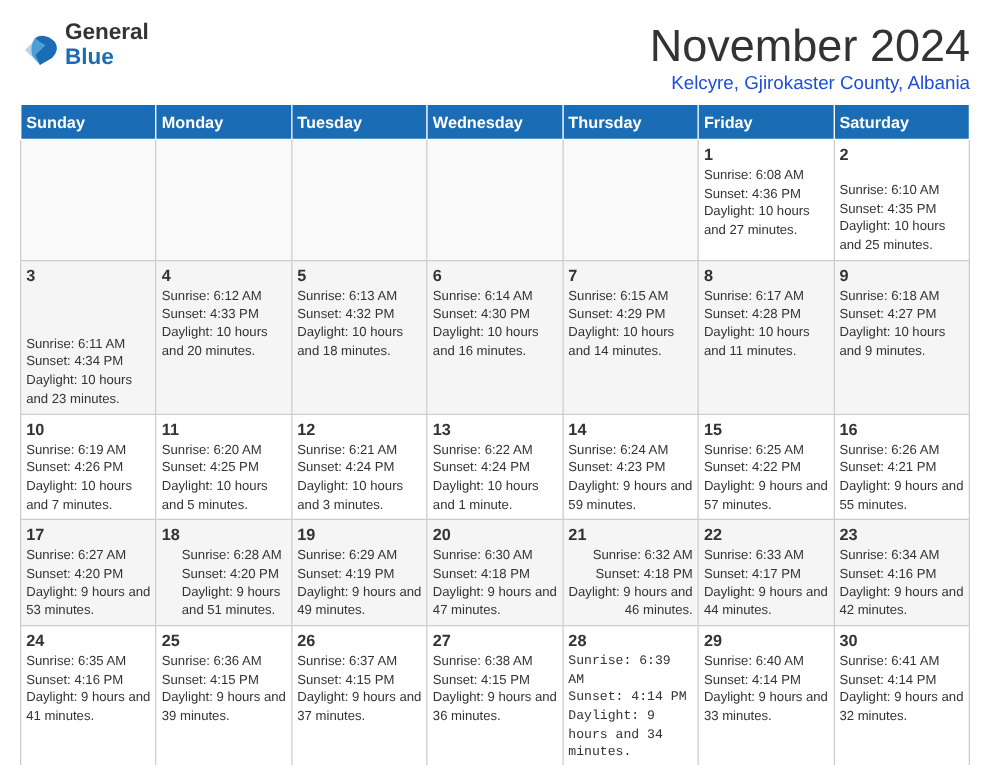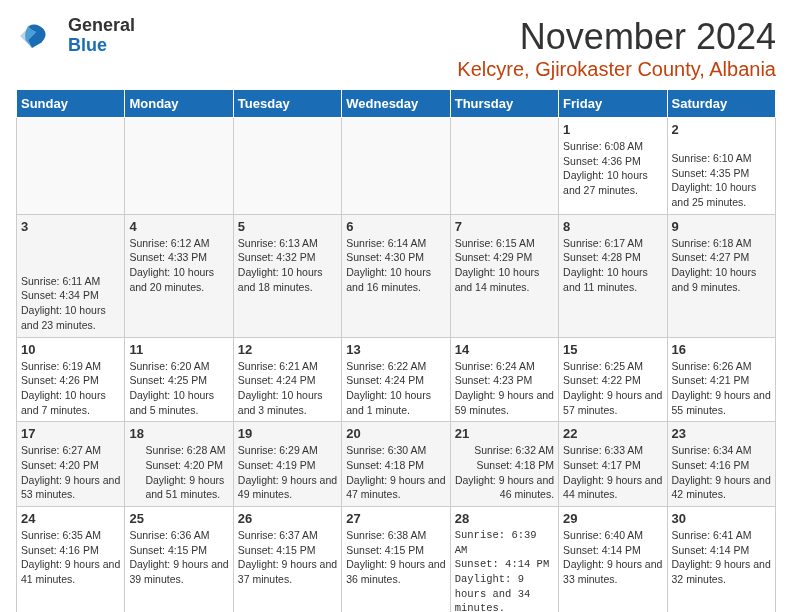--- a/index.html
+++ b/index.html
@@ -11,22 +11,22 @@
       padding: 16px;
     }
     .header {
       display: flex;
       justify-content: space-between;
       align-items: flex-start;
       margin-bottom: 8px;
     }
     .logo {
       display: flex;
-      align-items: center;
-      gap: 20px;
+      align-items: flex-end;
+      gap: 4px;
     }
     .logo-text {
       display: flex;
       flex-direction: column;
       line-height: 1.1;
     }
     .logo-general {
       font-size: 18px;
       font-weight: bold;
       color: #333;
@@ -42,22 +42,22 @@
     }
     .title-area {
       text-align: right;
     }
     .main-title {
       font-size: 36px;
       font-weight: normal;
       color: #333;
     }
     .subtitle {
-      font-size: 20px;
-      color: #c2410c;
+      font-size: 15px;
+      color: #1d4ed8;
     }
     table {
       width: 100%;
       border-collapse: collapse;
       table-layout: fixed;
     }
     th {
       background-color: #1a6db5;
       color: #fff;
       font-size: 13px;

